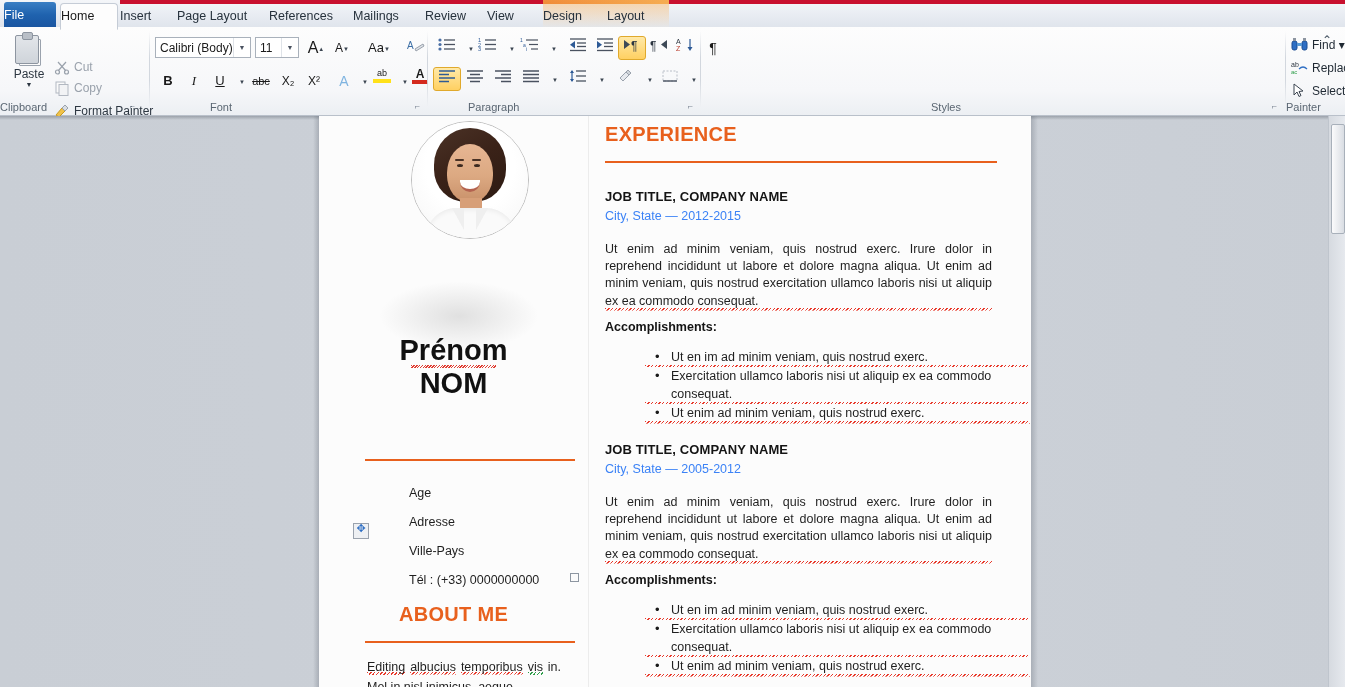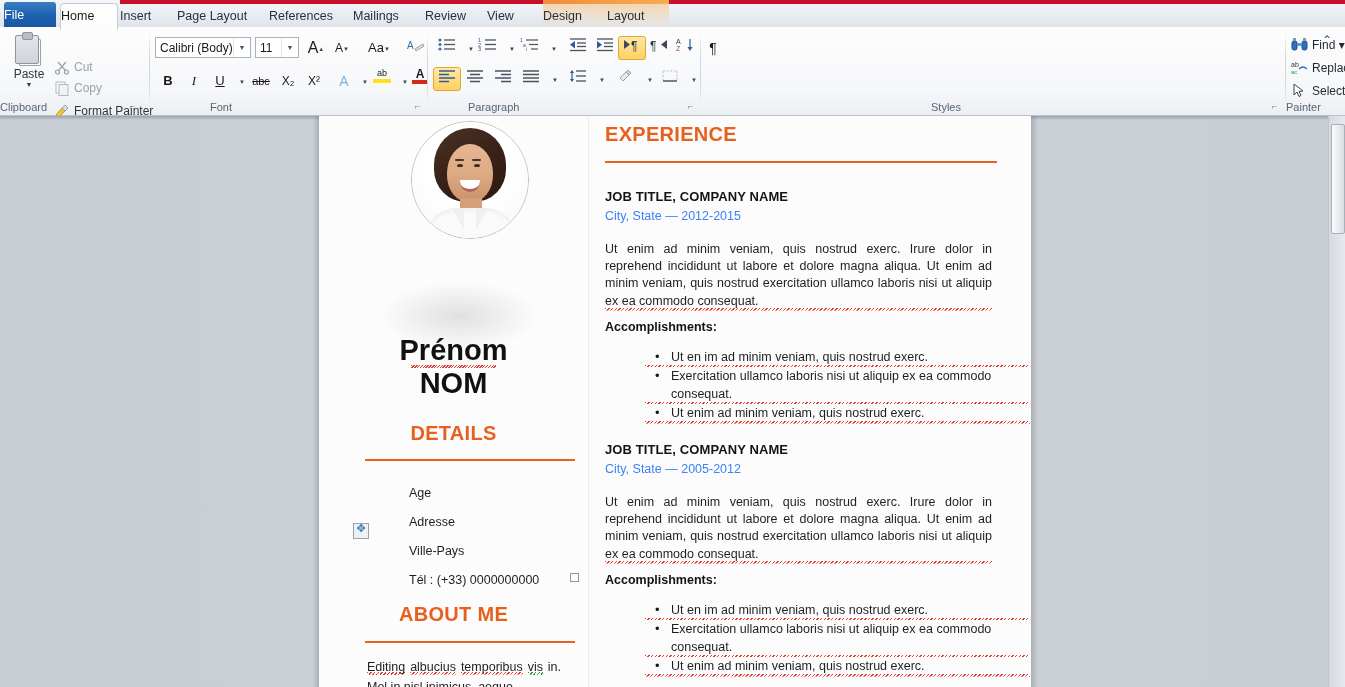--- a/index.html
+++ b/index.html
@@ -514,21 +514,20 @@
           <div class="shirt"></div>
             <div class="collarL"></div>
             <div class="collarR"></div>
         </div>
         <div class="smudge"></div>
 
         <div class="nm1">Prénom</div>
         <div class="sq-red" style="left:92px;top:249px;width:85px;"></div>
         <div class="nm2">NOM</div>
 
-        <div class="sec-h" style="left:0;top:306px;width:269px;text-align:center;">DETAILS</div>
         <div class="sec-rule" style="left:46px;top:343px;width:210px;"></div>
 
         <ul class="dlist" style="top:358px;">
           <li>Age</li>
           <li>Adresse</li>
           <li>Ville-Pays</li>
           <li>Tél : (+33) 0000000000</li>
         </ul>
 
         <div class="sec-h" style="left:0;top:487px;width:269px;text-align:center;">ABOUT ME</div>

